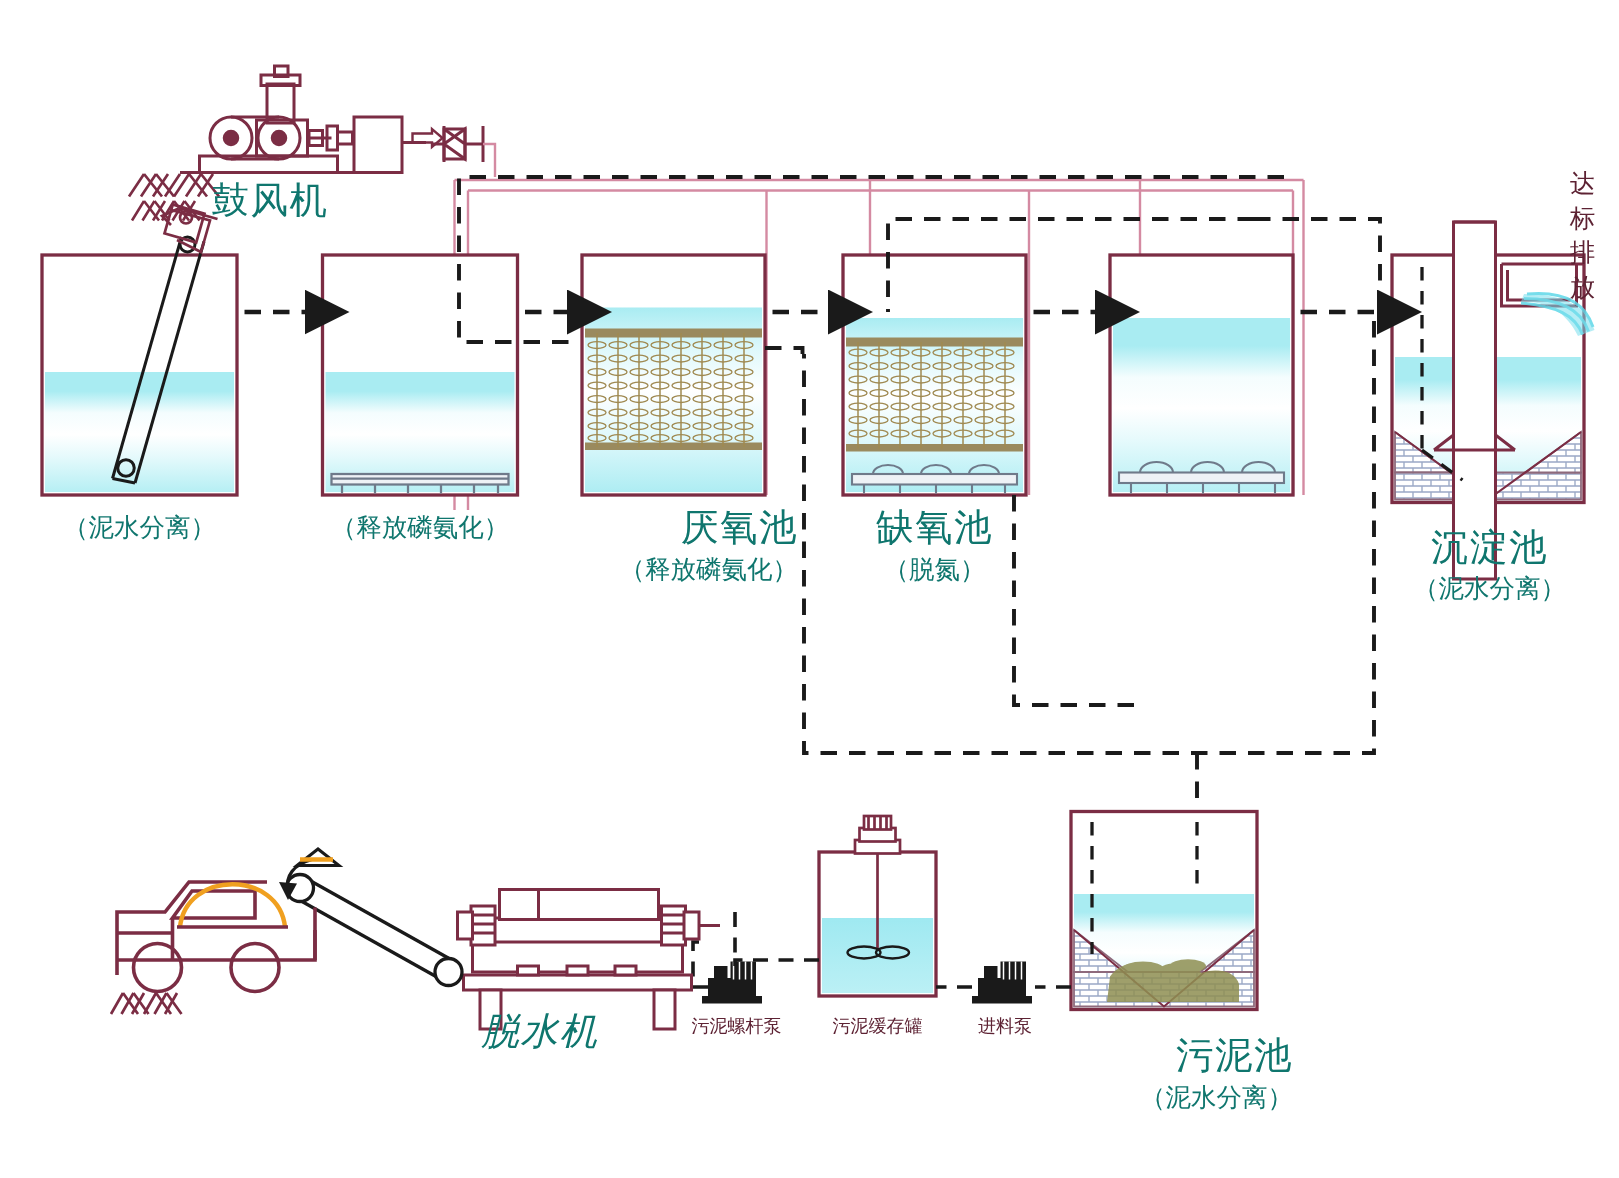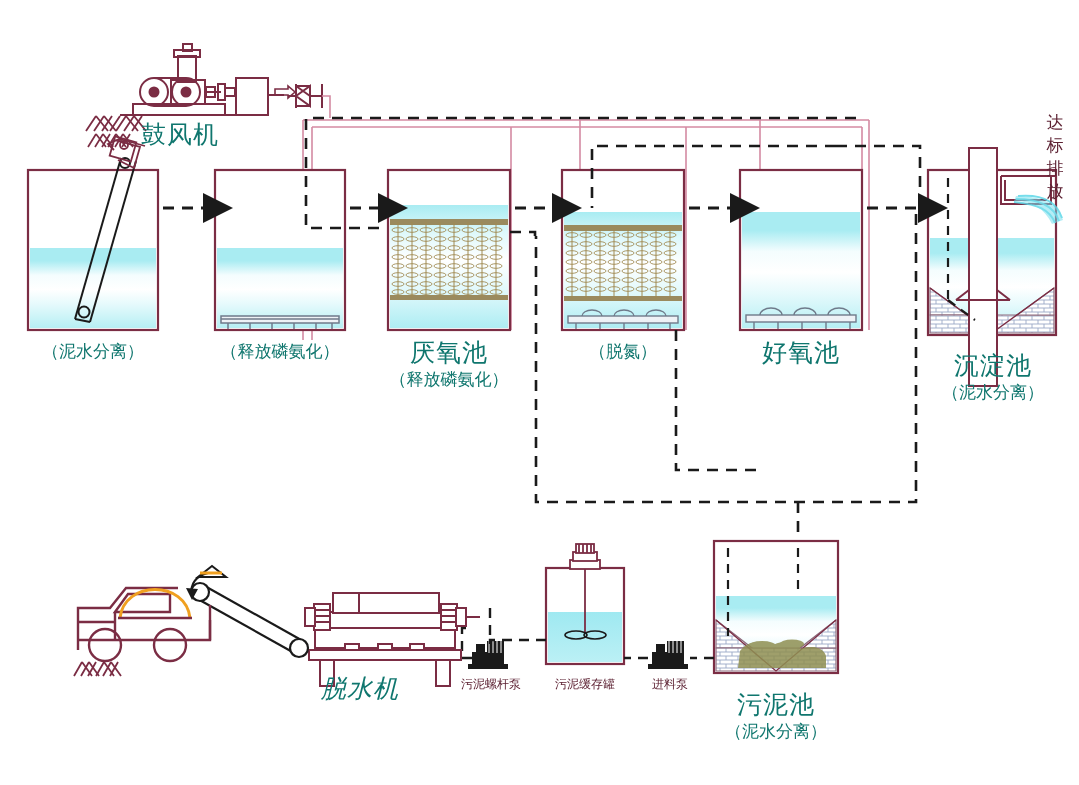--- a/index.html
+++ b/index.html
@@ -495,48 +495,48 @@
   </g>
 
 </svg>
 
 <div class="lbl" style="left:8px;top:338px;width:170px;">
   <div class="t2">（泥水分离）</div>
 </div>
 <div class="lbl" style="left:192px;top:338px;width:176px;">
   <div class="t2">（释放磷氨化）</div>
 </div>
-<div class="lbl" style="left:366px;top:338px;width:166px;">
+<div class="lbl" style="left:366px;top:338px;width:166px;text-align:right;">
   <div class="t1">厌氧池</div>
   <div class="t2">（释放磷氨化）</div>
 </div>
 <div class="lbl" style="left:542px;top:338px;width:162px;">
+  <div class="t1">缺氧池</div>
   <div class="t2">（脱氮）</div>
 </div>
 <div class="lbl" style="left:690px;top:338px;width:222px;">
-  <div class="t1">好氧池</div>
 </div>
 <div class="lbl" style="left:918px;top:338px;width:150px;margin-top:13px;">
   <div class="t1">沉淀池</div>
   <div class="t2">（泥水分离）</div>
 </div>
 
 <div class="lbl" style="left:120px;top:120px;width:120px;">
   <div class="t1">鼓风机</div>
 </div>
 
 <div class="lbl" style="left:300px;top:674px;width:120px;font-style:italic;">
   <div class="t1">脱水机</div>
 </div>
 
 <div class="slbl" style="left:436px;top:676px;width:110px;">污泥螺杆泵</div>
 <div class="slbl" style="left:530px;top:676px;width:110px;">污泥缓存罐</div>
 <div class="slbl" style="left:630px;top:676px;width:80px;font-family:Liberation Serif, serif;">进料泵</div>
 
-<div class="lbl" style="left:690px;top:690px;width:172px;">
+<div class="lbl" style="left:690px;top:690px;width:172px;text-align:right;">
   <div class="t1">污泥池</div>
   <div class="t2">（泥水分离）</div>
 </div>
 
 <div class="vlbl" style="left:1044px;top:112px;">
   <div>达</div>
   <div>标</div>
   <div>排</div>
   <div>放</div>
 </div>

